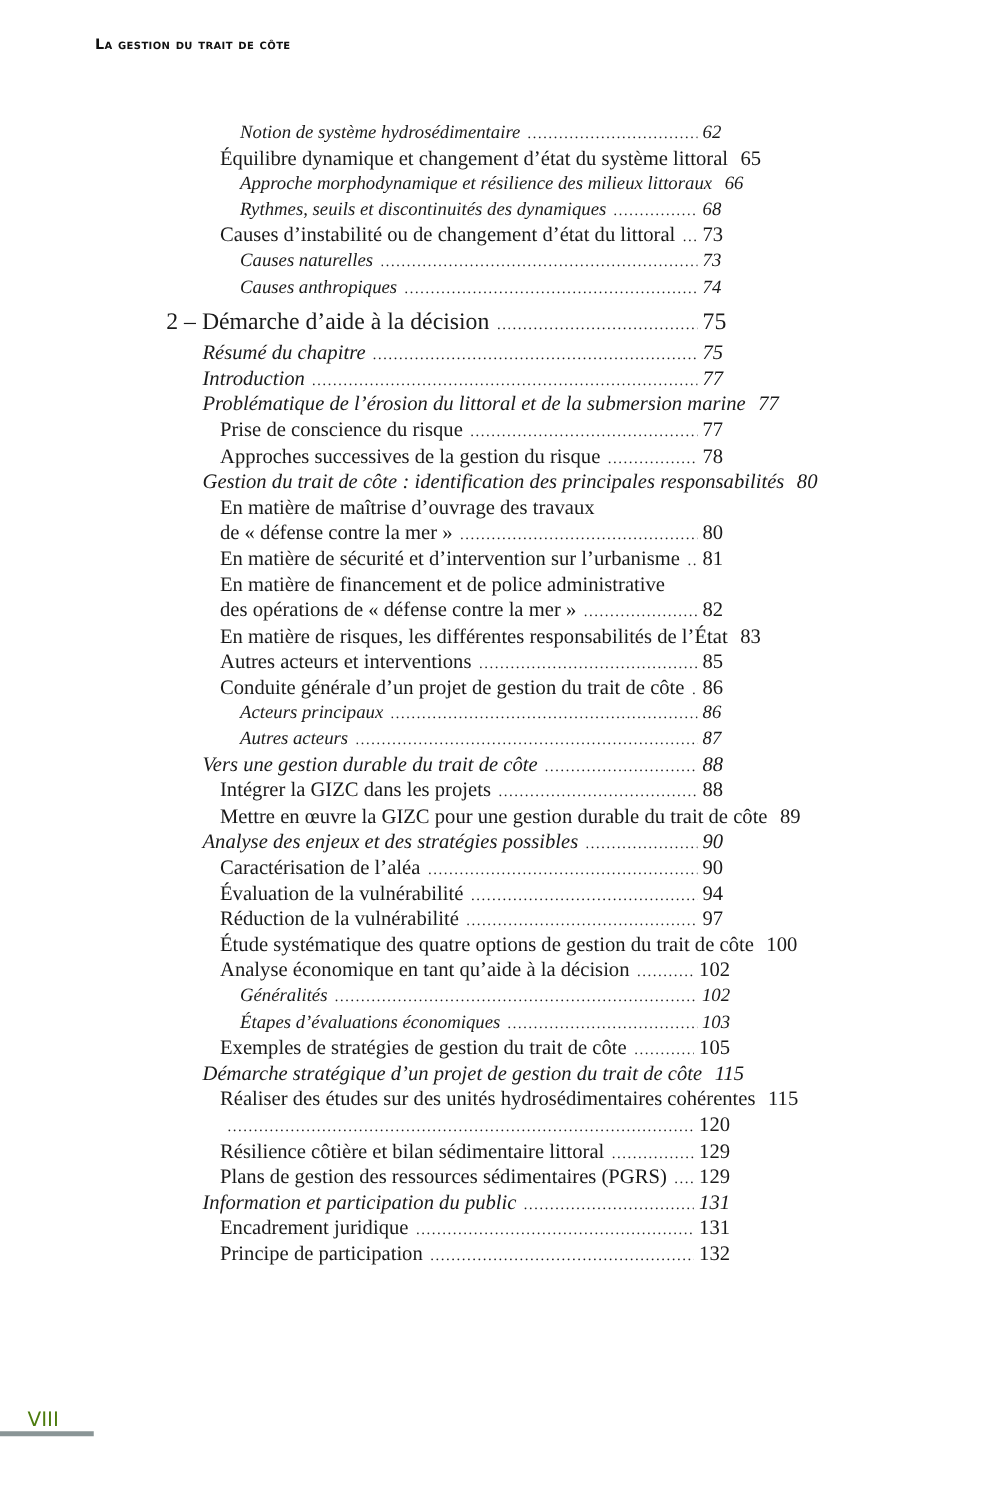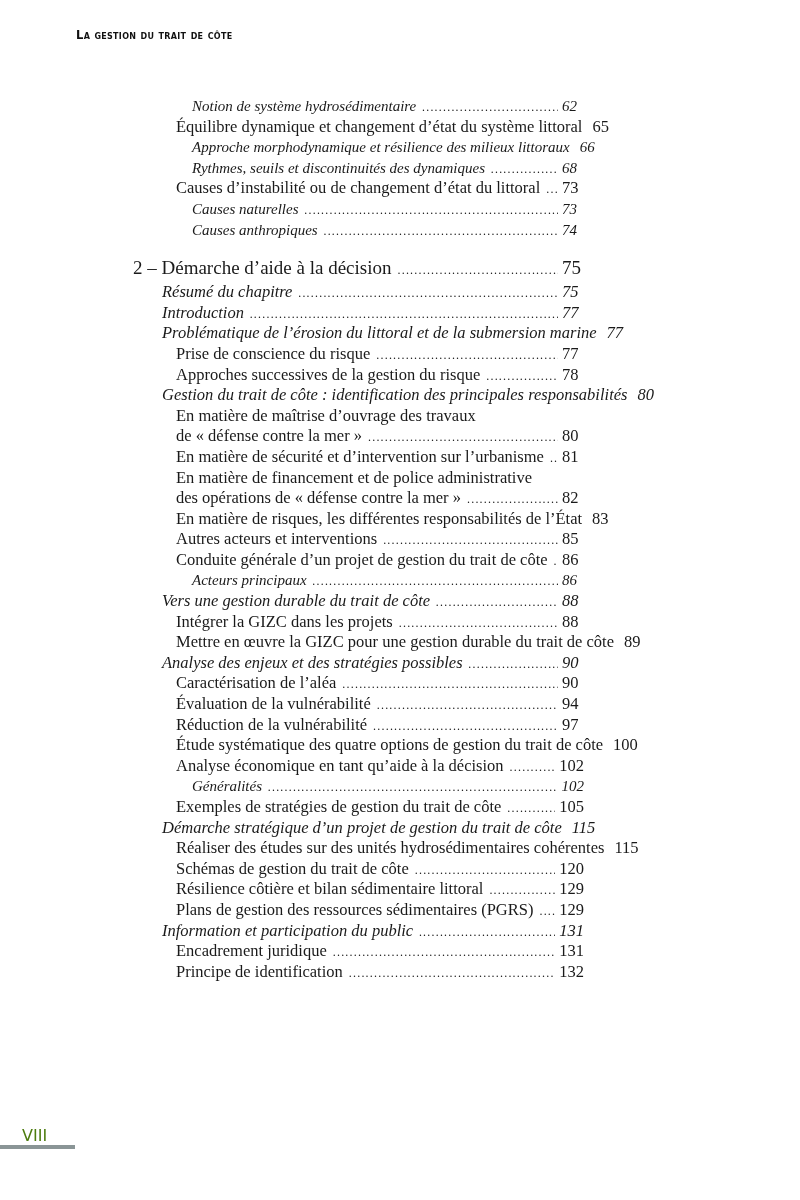--- a/index.html
+++ b/index.html
@@ -9,21 +9,21 @@
                   font-family:"DejaVu Sans", "Liberation Sans", sans-serif;
                   font-weight:bold; font-size:11.5px; font-variant:small-caps;
                   letter-spacing:0.3px; color:#111; }
   .toc { position:absolute; left:0; top:96px; width:716px; }
   .entry { position:relative; height:20.6px; line-height:20.6px; font-size:16.5px; }
   .entry .row { position:absolute; right:132px; display:flex; align-items:baseline; white-space:nowrap; }
   .entry .label { white-space:nowrap; }
   .entry .leader { flex:1; overflow:hidden; white-space:nowrap; margin:0 4px 0 6px; letter-spacing:1.2px; font-size:12px; }
   .entry .leader::before { content:"......................................................................................................................................................................................................................"; }
   .entry .page { min-width:22px; }
-  .lvl0 { font-size:19px; height:28px; line-height:28px; margin-top:14px; }
+  .lvl0 { font-size:19px; height:28px; line-height:28px; margin-top:4px; }
   .lvl0 .row { left:133px; }
   .lvl1 .row { left:162px; font-style:italic; }
   .lvl2 .row { left:176px; }
   .lvl3 .row { left:192px; font-style:italic; font-size:15px; }
   .lvl3 { font-size:15px; }
   .wrap1 { height:20.6px; line-height:20.6px; position:relative; font-size:16.5px; }
   .wrap1 .label { position:absolute; left:176px; white-space:nowrap; }
   .footer-num { position:absolute; left:22px; top:1126px;
                 font-family:"DejaVu Sans", "Liberation Sans", sans-serif;
                 font-size:16px; color:#4d7c0f; }
@@ -181,20 +181,27 @@
         <span class="page">86</span>
       </div>
     </div>
     <div class="entry lvl3">
       <div class="row">
         <span class="label">Acteurs principaux</span>
         <span class="leader"></span>
         <span class="page">86</span>
       </div>
     </div>
+    <div class="entry lvl3">
+      <div class="row">
+        <span class="label">Autres acteurs</span>
+        <span class="leader"></span>
+        <span class="page">87</span>
+      </div>
+    </div>
     <div class="entry lvl1">
       <div class="row">
         <span class="label">Vers une gestion durable du trait de côte</span>
         <span class="leader"></span>
         <span class="page">88</span>
       </div>
     </div>
     <div class="entry lvl2">
       <div class="row">
         <span class="label">Intégrer la GIZC dans les projets</span>
@@ -251,20 +258,27 @@
         <span class="page">102</span>
       </div>
     </div>
     <div class="entry lvl3">
       <div class="row">
         <span class="label">Généralités</span>
         <span class="leader"></span>
         <span class="page">102</span>
       </div>
     </div>
+    <div class="entry lvl3">
+      <div class="row">
+        <span class="label">Étapes d’évaluations économiques</span>
+        <span class="leader"></span>
+        <span class="page">103</span>
+      </div>
+    </div>
     <div class="entry lvl2">
       <div class="row">
         <span class="label">Exemples de stratégies de gestion du trait de côte</span>
         <span class="leader"></span>
         <span class="page">105</span>
       </div>
     </div>
     <div class="entry lvl1">
       <div class="row">
         <span class="label">Démarche stratégique d’un projet de gestion du trait de côte</span>
@@ -274,21 +288,20 @@
     </div>
     <div class="entry lvl2">
       <div class="row">
         <span class="label">Réaliser des études sur des unités hydrosédimentaires cohérentes</span>
         <span class="leader"></span>
         <span class="page">115</span>
       </div>
     </div>
     <div class="entry lvl2">
       <div class="row">
-        <span class="label">Schémas de gestion du trait de côte</span>
         <span class="leader"></span>
         <span class="page">120</span>
       </div>
     </div>
     <div class="entry lvl2">
       <div class="row">
         <span class="label">Résilience côtière et bilan sédimentaire littoral</span>
         <span class="leader"></span>
         <span class="page">129</span>
       </div>
@@ -309,21 +322,21 @@
     </div>
     <div class="entry lvl2">
       <div class="row">
         <span class="label">Encadrement juridique</span>
         <span class="leader"></span>
         <span class="page">131</span>
       </div>
     </div>
     <div class="entry lvl2">
       <div class="row">
-        <span class="label">Principe de identification</span>
+        <span class="label">Principe de participation</span>
         <span class="leader"></span>
         <span class="page">132</span>
       </div>
     </div>
   </div>
 
 <div class="footer-num">VIII</div>
 <div class="footer-rule"></div>
 
 </body></html>

